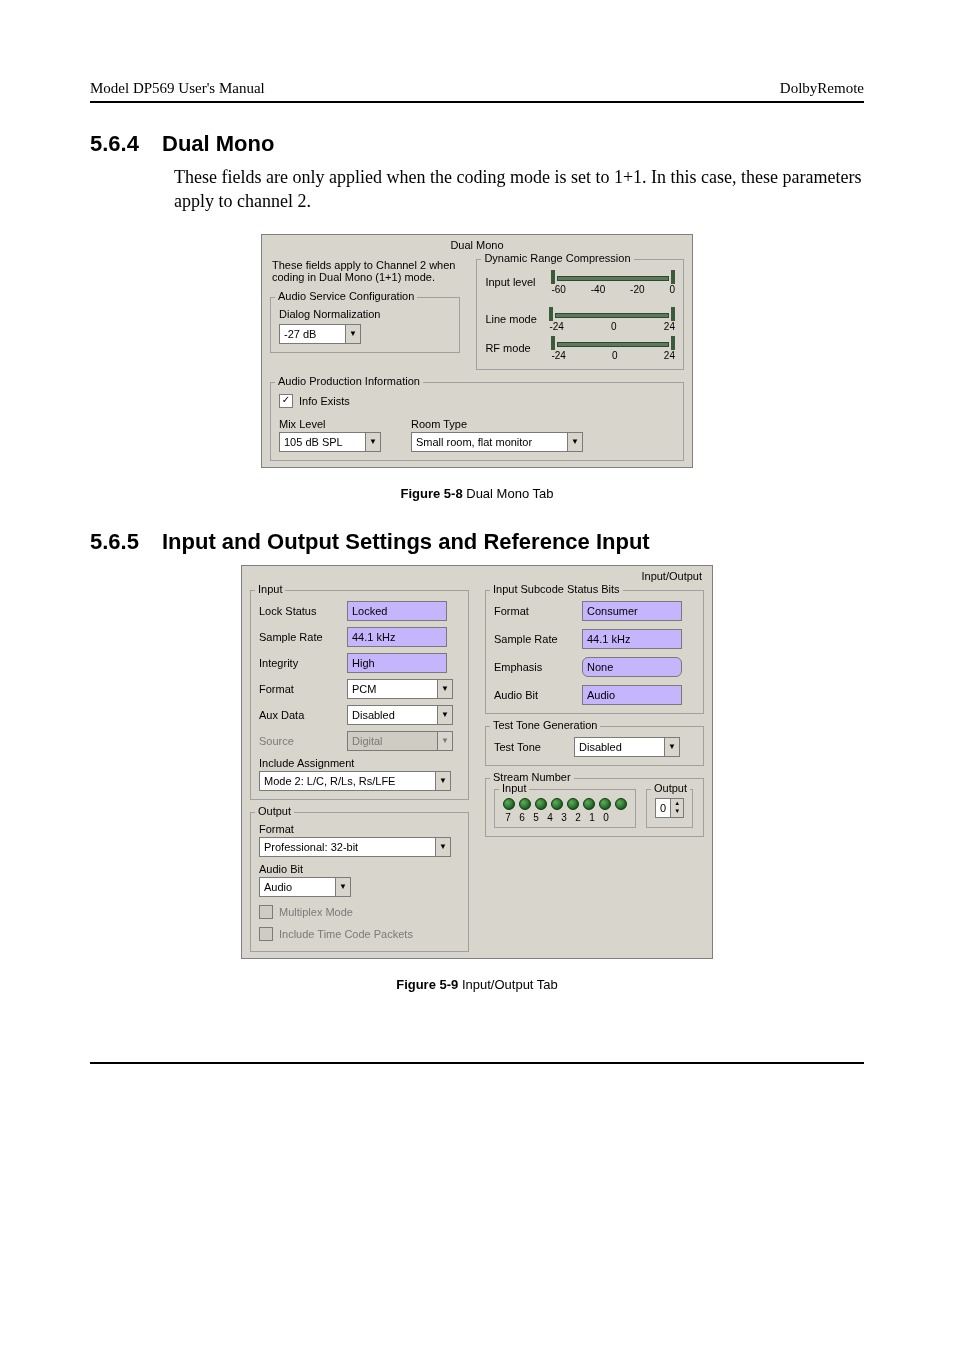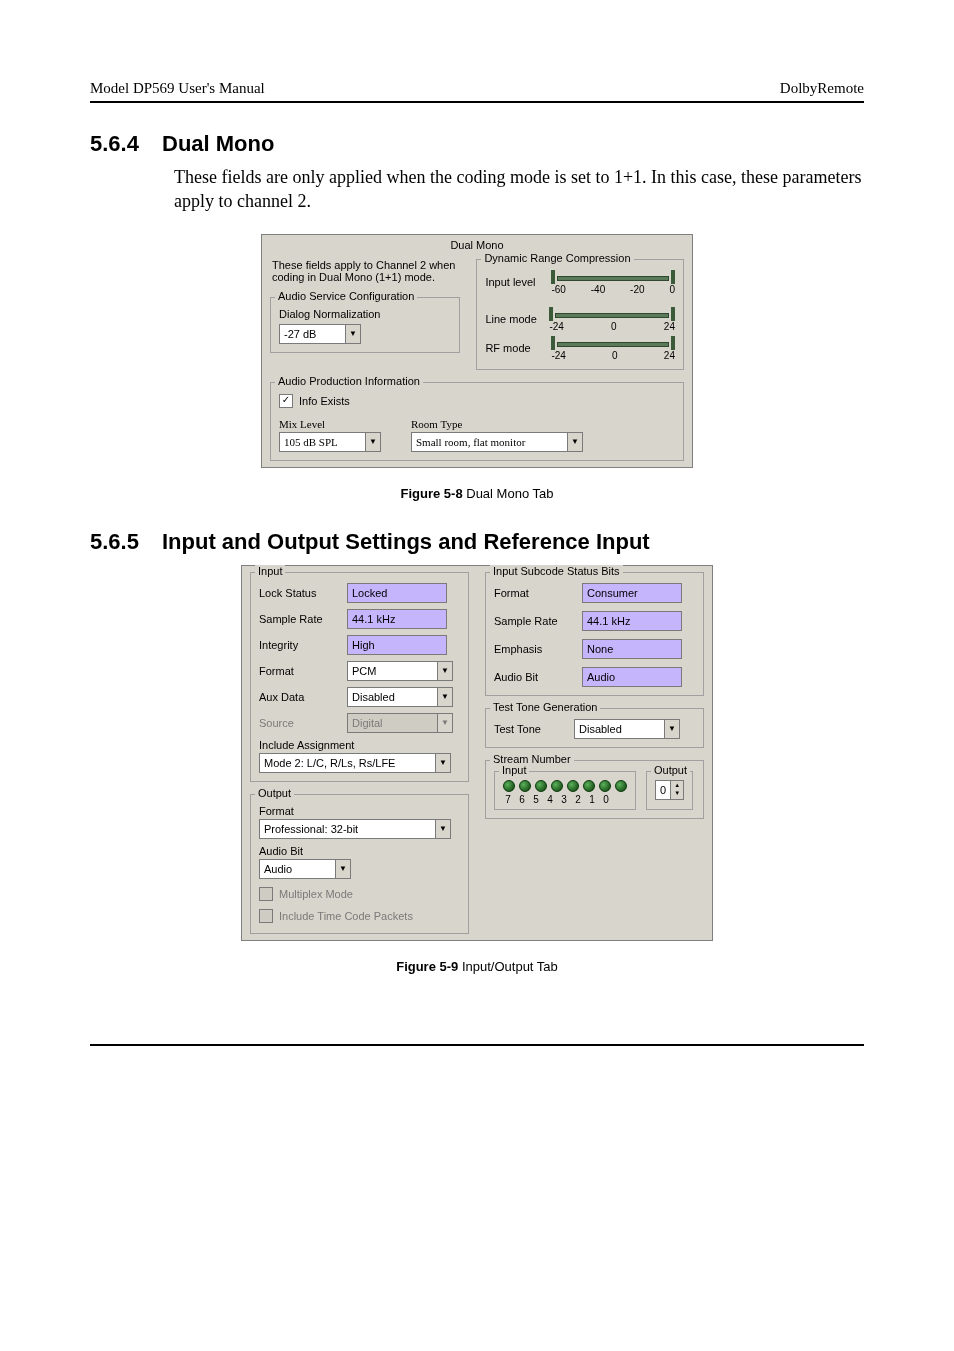--- a/index.html
+++ b/index.html
@@ -306,21 +306,21 @@
           </div>
         </div>
       </div>
 
       <div class="groupbox">
         <span class="legend">Audio Production Information</span>
         <div class="checkbox">
           <span class="box">✓</span>
             <span>Info Exists</span>
         </div>
-        <div class="row" style="gap:30px; margin-top:10px;font-family:Liberation Serif, serif;">
+        <div class="row" style="gap:30px; margin-top:10px;">
           <div>
             <div class="lbl">Mix Level</div>
             <div class="combo" style="width:100px; margin-top:2px;">
               <span class="val">105 dB SPL</span>
               <span class="btn">▼</span>
             </div>
           </div>
           <div>
             <div class="lbl">Room Type</div>
             <div class="combo" style="width:170px; margin-top:2px;">
@@ -335,20 +335,21 @@
   <div class="caption">
     <b>Figure 5-8</b><span> Dual Mono Tab</span>
   </div>
 
   <h2 class="section">
     <span class="num">5.6.5</span><span>Input and Output Settings and Reference Input</span>
   </h2>
 
   <div class="figure-wrap">
     <div class="dialog" style="width:470px;">
+      <div class="title" style="text-align:right; padding-right:10px;">Input/Output</div>
 
       <div class="row">
 
         <div class="col" style="width:50%;">
           <div class="groupbox">
             <span class="legend">Input</span>
             <div class="row" style="align-items:center; gap:8px; margin-bottom:6px;">
               <span class="lbl" style="width:80px;">Lock Status</span>
               <span class="textbox ro" style="width:90px;">Locked</span>
             </div>
@@ -417,21 +418,21 @@
             <div class="row" style="align-items:center; gap:8px; margin-bottom:8px;">
               <span class="lbl" style="width:80px;">Format</span>
               <span class="textbox ro" style="width:90px;">Consumer</span>
             </div>
             <div class="row" style="align-items:center; gap:8px; margin-bottom:8px;">
               <span class="lbl" style="width:80px;">Sample Rate</span>
               <span class="textbox ro" style="width:90px;">44.1 kHz</span>
             </div>
             <div class="row" style="align-items:center; gap:8px; margin-bottom:8px;">
               <span class="lbl" style="width:80px;">Emphasis</span>
-              <span class="textbox ro" style="width:90px;">None</span>
+              <span class="textbox ro" style="width:90px;border-radius:6px;">None</span>
             </div>
             <div class="row" style="align-items:center; gap:8px;">
               <span class="lbl" style="width:80px;">Audio Bit</span>
               <span class="textbox ro" style="width:90px;">Audio</span>
             </div>
           </div>
 
           <div class="groupbox">
             <span class="legend">Test Tone Generation</span>
             <div class="row" style="align-items:center; ">

